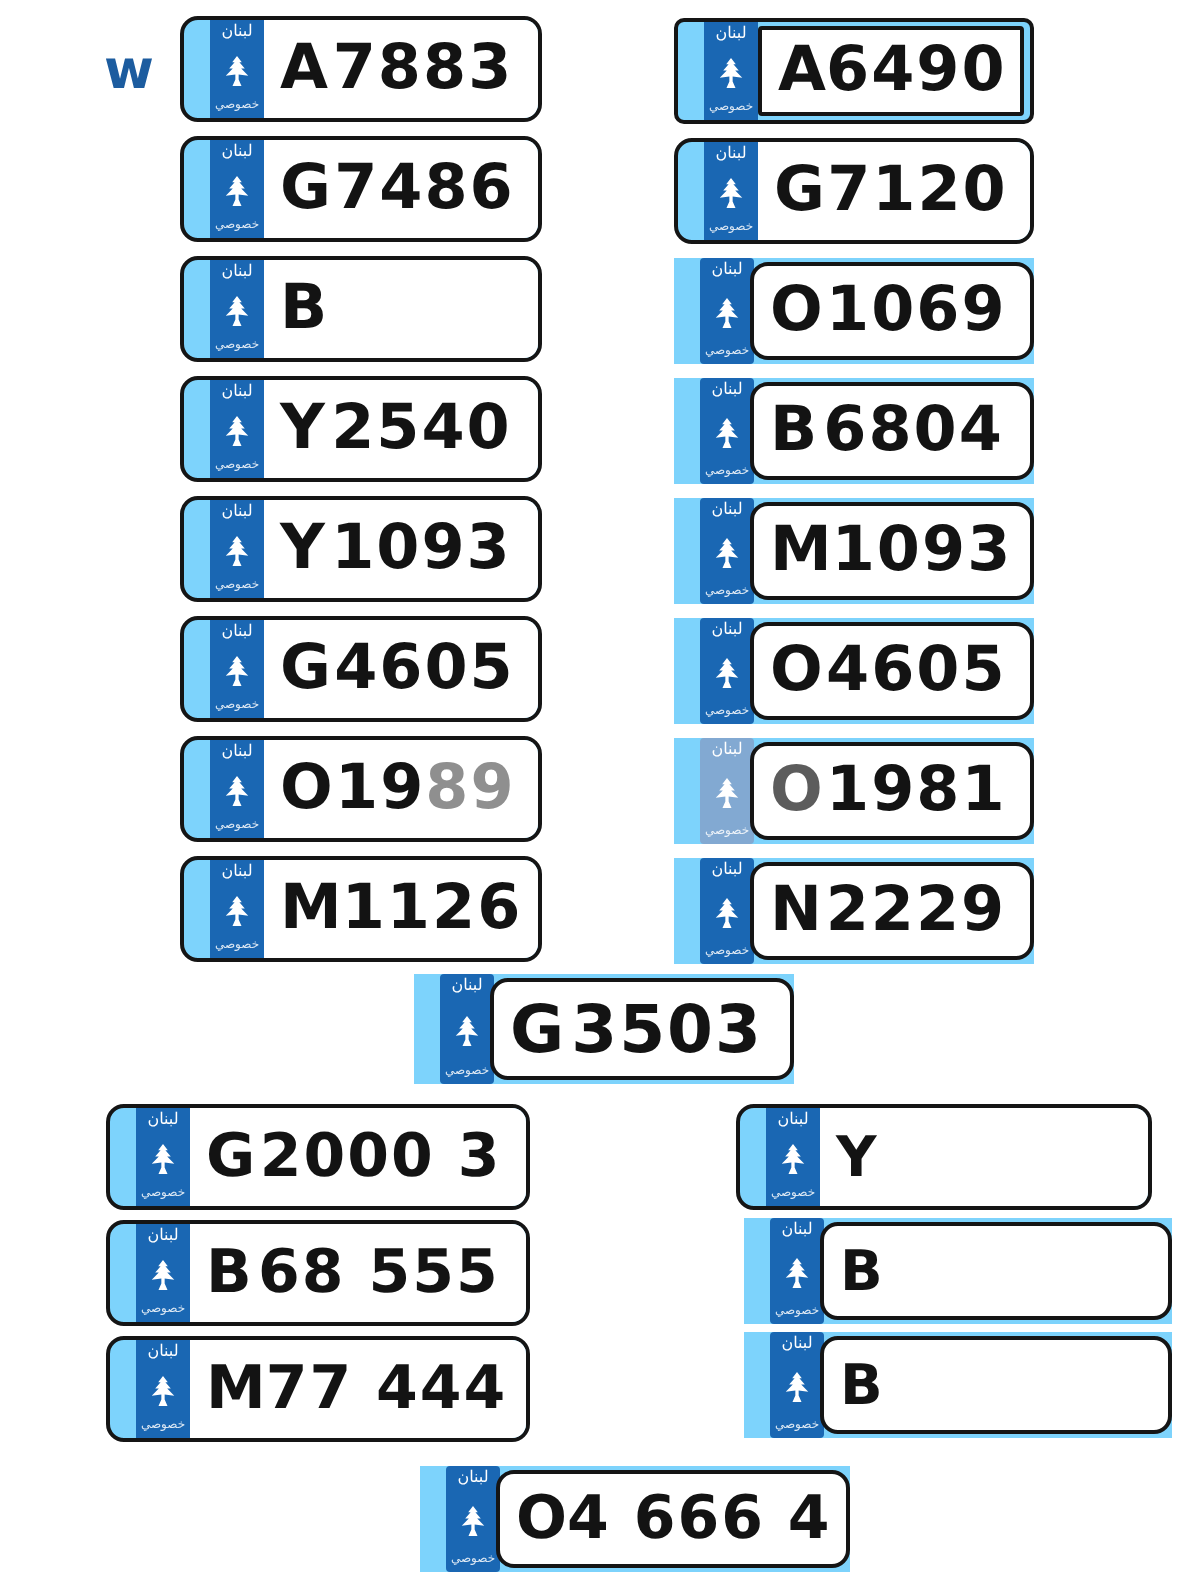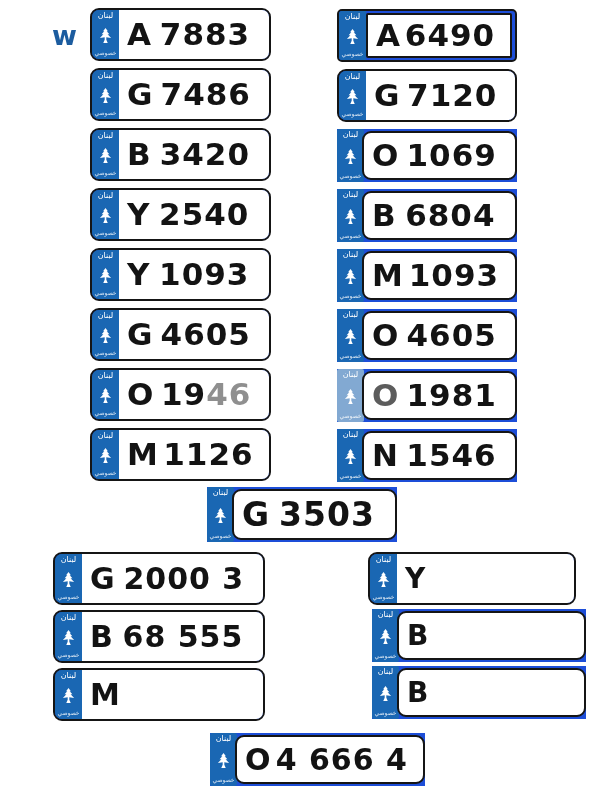--- a/index.html
+++ b/index.html
@@ -16,24 +16,25 @@
   #g-top-left      { left:90px;  top:8px;   width:181px; gap:7px; }
   #g-top-right     { left:337px; top:9px;   width:180px; gap:7px; }
   #g-middle        { left:207px; top:487px; width:190px; }
   #g-bottom-left   { left:53px;  top:552px; width:212px; gap:5px; }
   #g-bottom-right  { left:368px; top:552px; width:218px; gap:4px; }
   #g-bottom-center { left:210px; top:733px; width:215px; }
 
   .plate {
     height:53px; box-sizing:border-box;
     display:flex; align-items:stretch;
-    background:#1d4ed8;
+    background:#7dd3fc;
     border:2.5px solid var(--border-color,#151515);
     border-radius:9px; overflow:hidden;
     flex:0 0 auto;
+    padding-left:13px;
   }
   #g-middle .plate { height:55px; }
   #g-bottom-right .plate:nth-child(1) { width:208px; }
   #g-bottom-right .plate:nth-child(n+2) { width:214px; margin-left:4px; }
 
   .band {
     flex:0 0 27px; width:27px;
     background:var(--band-blue,#1a67b3);
     display:flex; flex-direction:column; align-items:center; justify-content:space-between;
     padding:2px 0; color:#fff; box-sizing:border-box;
@@ -112,21 +113,20 @@
       <div class="plate">
         <div class="band">
           <span class="band-top">لبنان</span>
           <svg viewBox="0 0 20 22" class="cedar">
             <path d="M10 1 L13.2 5.2 L11.6 5.2 L15.2 9.4 L12.8 9.3 L17.5 14.2 L11.1 13.4 L11.1 16.6 L13 21 L7 21 L8.9 16.6 L8.9 13.4 L2.5 14.2 L7.2 9.3 L4.8 9.4 L8.4 5.2 L6.8 5.2 Z" fill="#ffffff"></path>
           </svg>
           <span class="band-bottom">خصوصي</span>
         </div>
         <div class="face">
           <span class="letter">B</span>
-          <span class="number">3420</span>
         </div>
       </div>
       <div class="plate">
         <div class="band">
           <span class="band-top">لبنان</span>
           <svg viewBox="0 0 20 22" class="cedar">
             <path d="M10 1 L13.2 5.2 L11.6 5.2 L15.2 9.4 L12.8 9.3 L17.5 14.2 L11.1 13.4 L11.1 16.6 L13 21 L7 21 L8.9 16.6 L8.9 13.4 L2.5 14.2 L7.2 9.3 L4.8 9.4 L8.4 5.2 L6.8 5.2 Z" fill="#ffffff"></path>
           </svg>
           <span class="band-bottom">خصوصي</span>
         </div>
@@ -164,21 +164,21 @@
       <div class="plate">
         <div class="band">
           <span class="band-top">لبنان</span>
           <svg viewBox="0 0 20 22" class="cedar">
             <path d="M10 1 L13.2 5.2 L11.6 5.2 L15.2 9.4 L12.8 9.3 L17.5 14.2 L11.1 13.4 L11.1 16.6 L13 21 L7 21 L8.9 16.6 L8.9 13.4 L2.5 14.2 L7.2 9.3 L4.8 9.4 L8.4 5.2 L6.8 5.2 Z" fill="#ffffff"></path>
           </svg>
           <span class="band-bottom">خصوصي</span>
         </div>
         <div class="face">
           <span class="letter">O</span>
-          <span class="number"><span>19</span><span class="faded-digits">46</span></span>
+          <span class="number"><span>19</span><span class="faded-digits">89</span></span>
         </div>
       </div>
       <div class="plate">
         <div class="band">
           <span class="band-top">لبنان</span>
           <svg viewBox="0 0 20 22" class="cedar">
             <path d="M10 1 L13.2 5.2 L11.6 5.2 L15.2 9.4 L12.8 9.3 L17.5 14.2 L11.1 13.4 L11.1 16.6 L13 21 L7 21 L8.9 16.6 L8.9 13.4 L2.5 14.2 L7.2 9.3 L4.8 9.4 L8.4 5.2 L6.8 5.2 Z" fill="#ffffff"></path>
           </svg>
           <span class="band-bottom">خصوصي</span>
         </div>
@@ -283,21 +283,21 @@
       <div class="plate band-out">
         <div class="band">
           <span class="band-top">لبنان</span>
           <svg viewBox="0 0 20 22" class="cedar">
             <path d="M10 1 L13.2 5.2 L11.6 5.2 L15.2 9.4 L12.8 9.3 L17.5 14.2 L11.1 13.4 L11.1 16.6 L13 21 L7 21 L8.9 16.6 L8.9 13.4 L2.5 14.2 L7.2 9.3 L4.8 9.4 L8.4 5.2 L6.8 5.2 Z" fill="#ffffff"></path>
           </svg>
           <span class="band-bottom">خصوصي</span>
         </div>
         <div class="face">
           <span class="letter">N</span>
-          <span class="number">1546</span>
+          <span class="number">2229</span>
         </div>
       </div>
     </div>
   <div class="group" id="g-middle">
       <div class="plate band-out">
         <div class="band">
           <span class="band-top">لبنان</span>
           <svg viewBox="0 0 20 22" class="cedar">
             <path d="M10 1 L13.2 5.2 L11.6 5.2 L15.2 9.4 L12.8 9.3 L17.5 14.2 L11.1 13.4 L11.1 16.6 L13 21 L7 21 L8.9 16.6 L8.9 13.4 L2.5 14.2 L7.2 9.3 L4.8 9.4 L8.4 5.2 L6.8 5.2 Z" fill="#ffffff"></path>
           </svg>
@@ -339,20 +339,21 @@
       <div class="plate">
         <div class="band">
           <span class="band-top">لبنان</span>
           <svg viewBox="0 0 20 22" class="cedar">
             <path d="M10 1 L13.2 5.2 L11.6 5.2 L15.2 9.4 L12.8 9.3 L17.5 14.2 L11.1 13.4 L11.1 16.6 L13 21 L7 21 L8.9 16.6 L8.9 13.4 L2.5 14.2 L7.2 9.3 L4.8 9.4 L8.4 5.2 L6.8 5.2 Z" fill="#ffffff"></path>
           </svg>
           <span class="band-bottom">خصوصي</span>
         </div>
         <div class="face">
           <span class="letter">M</span>
+          <span class="number">77 444</span>
         </div>
       </div>
     </div>
   <div class="group" id="g-bottom-right">
       <div class="plate">
         <div class="band">
           <span class="band-top">لبنان</span>
           <svg viewBox="0 0 20 22" class="cedar">
             <path d="M10 1 L13.2 5.2 L11.6 5.2 L15.2 9.4 L12.8 9.3 L17.5 14.2 L11.1 13.4 L11.1 16.6 L13 21 L7 21 L8.9 16.6 L8.9 13.4 L2.5 14.2 L7.2 9.3 L4.8 9.4 L8.4 5.2 L6.8 5.2 Z" fill="#ffffff"></path>
           </svg>

